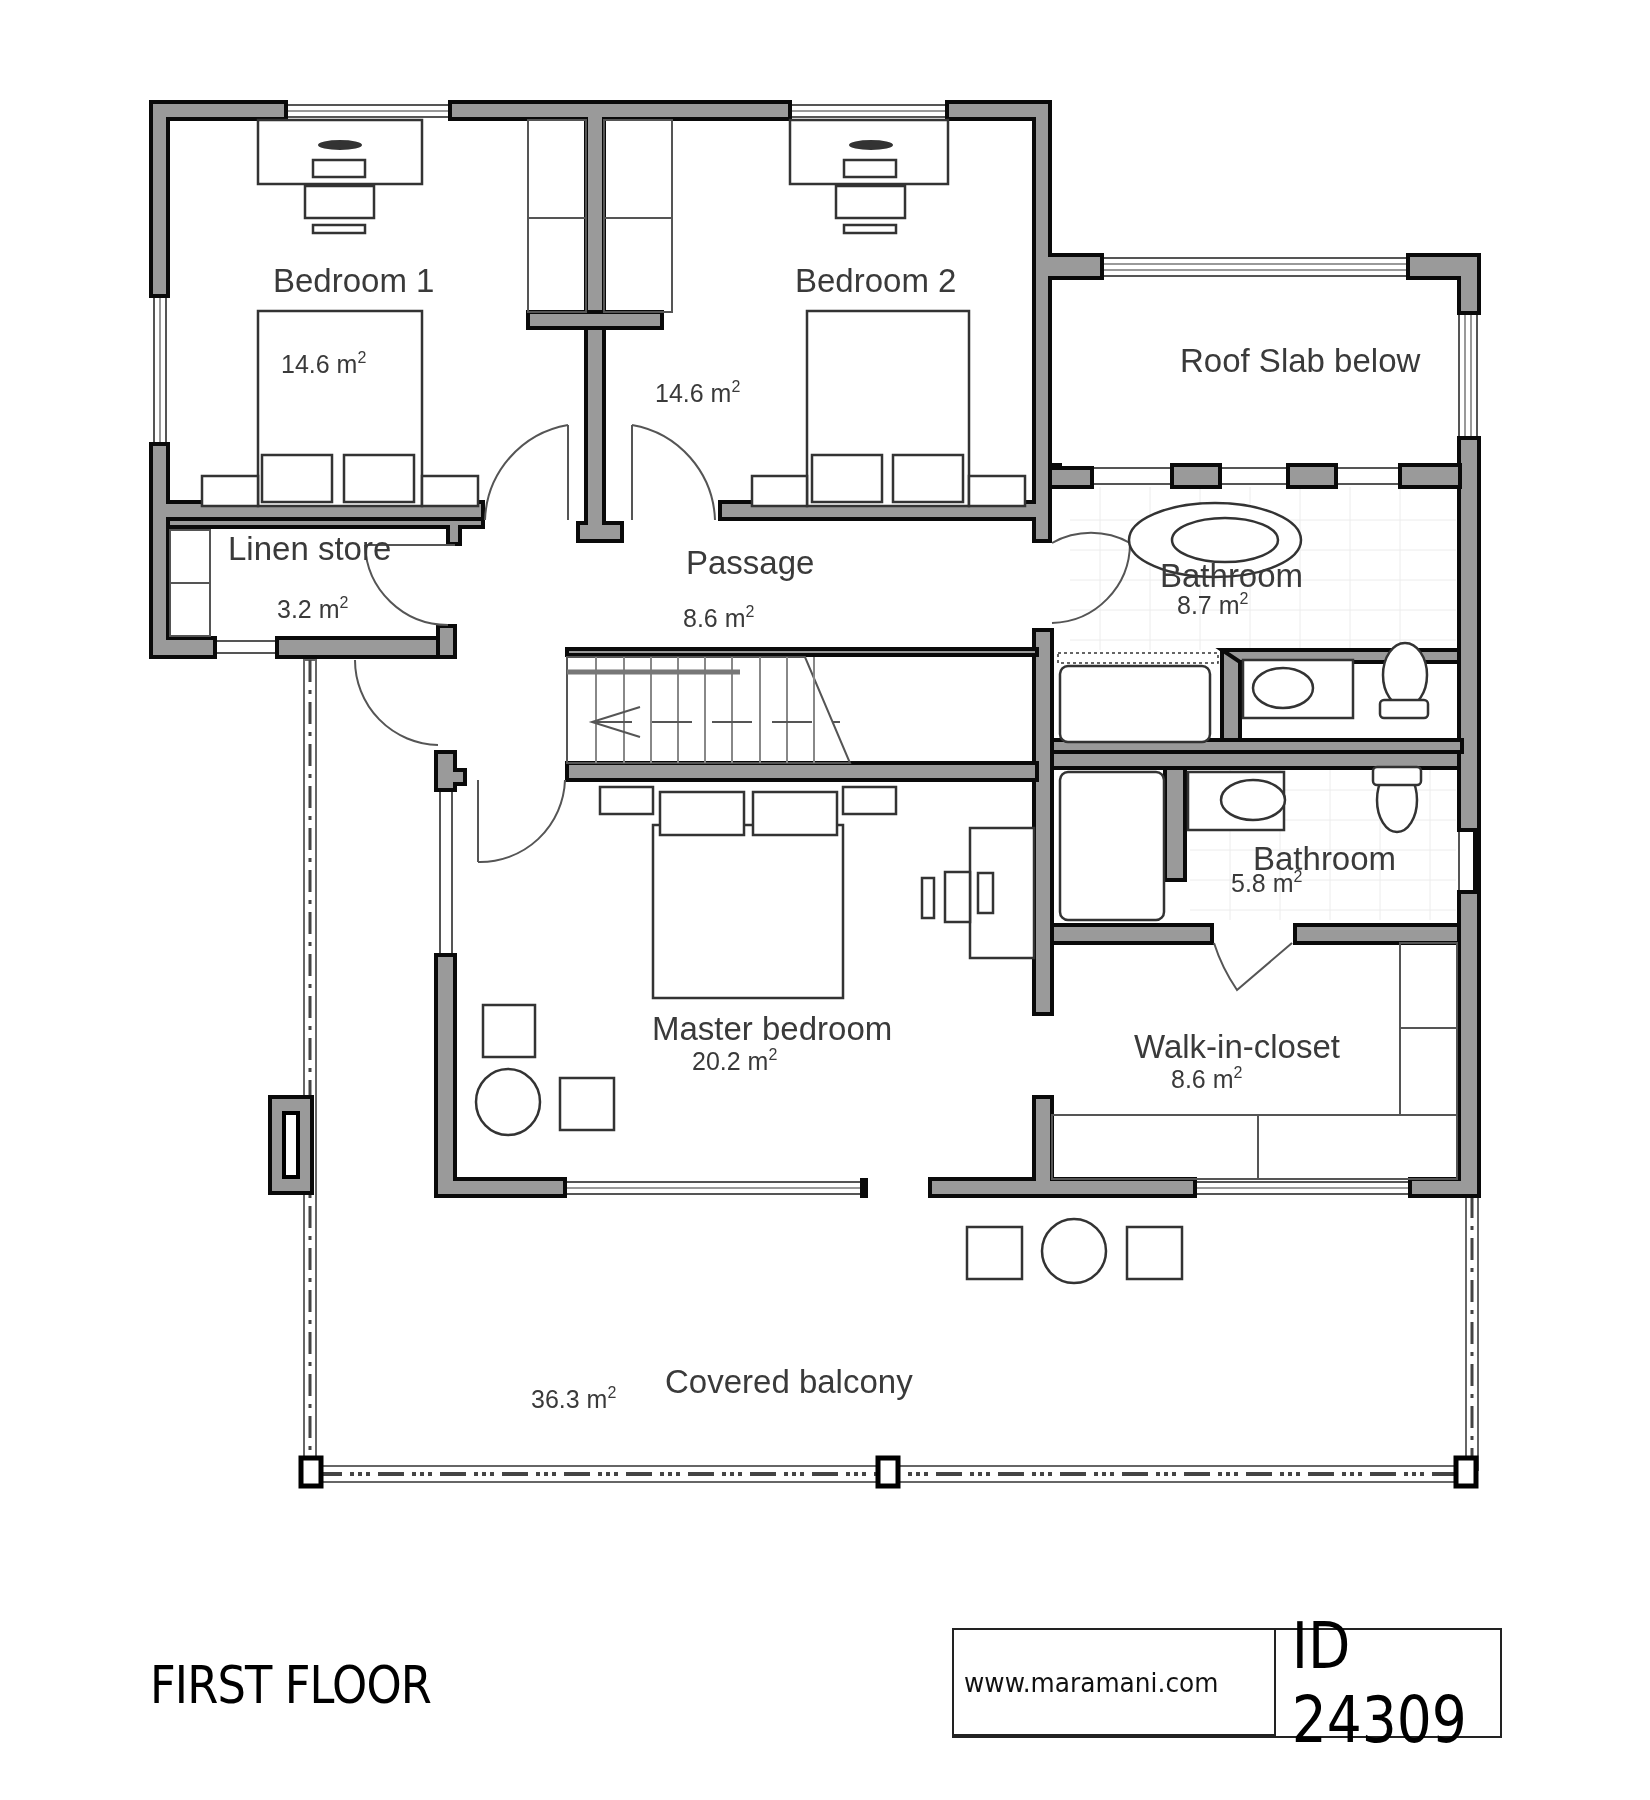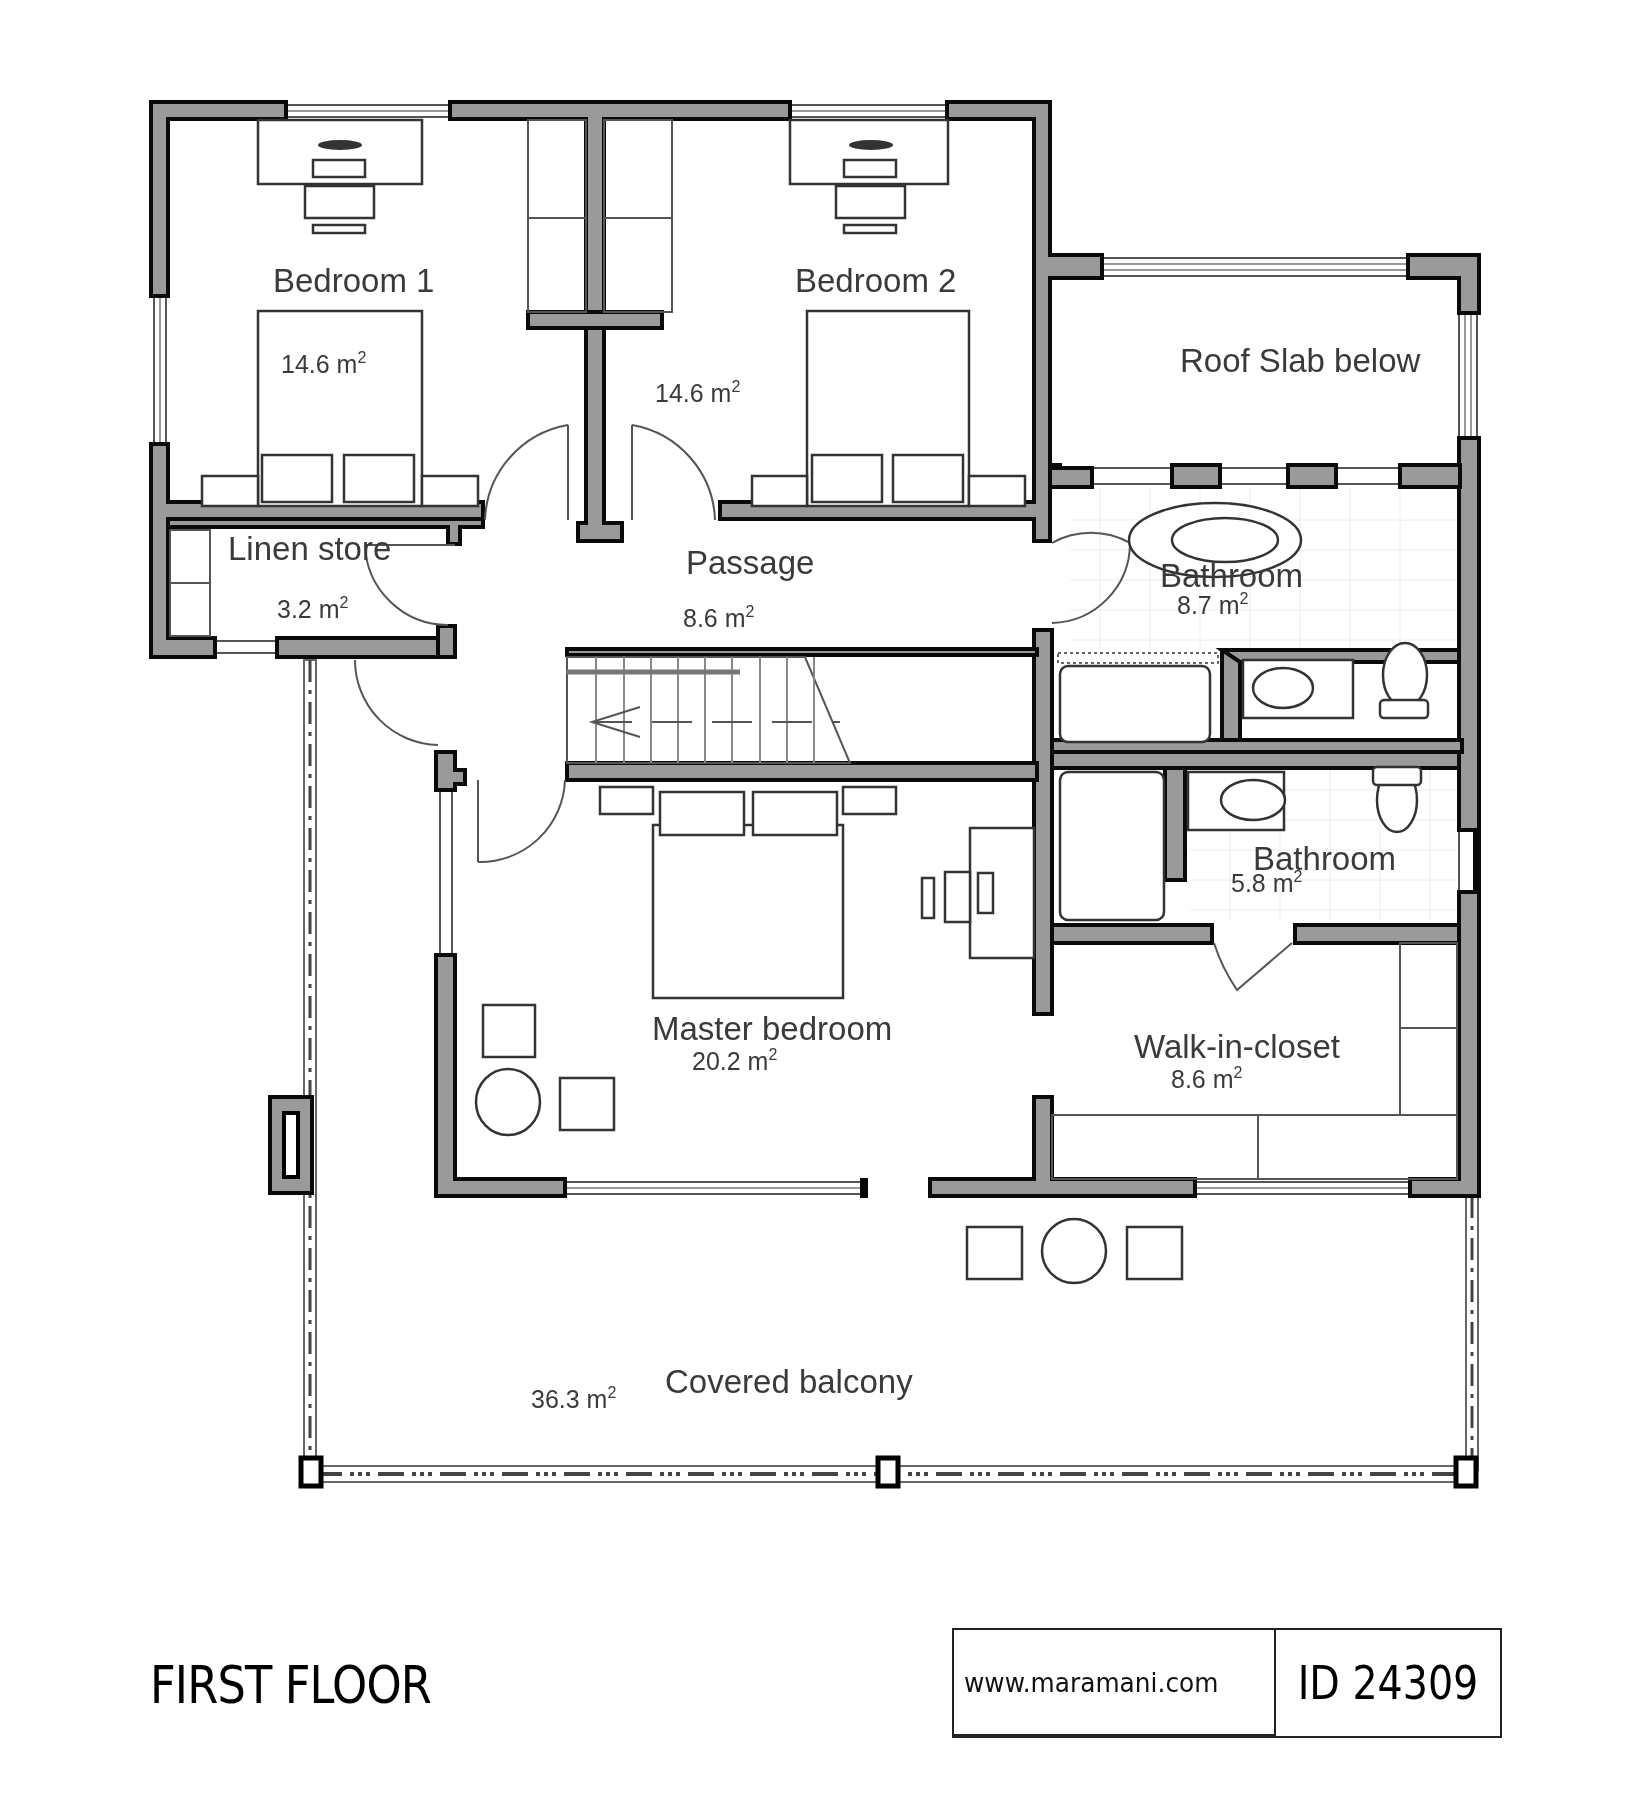--- a/index.html
+++ b/index.html
@@ -13,21 +13,21 @@
   .tile { fill:none; stroke:#ececec; stroke-width:1; }
   .lbl { fill:#3a3a3a; font-family:"Liberation Sans", sans-serif; font-size:33px; }
   .area { fill:#3a3a3a; font-family:"Liberation Sans", sans-serif; font-size:25px; }
   .sup { font-size:16px; }
   .title { position:absolute; left:150px; top:1655px; font-family:"DejaVu Sans", sans-serif; font-size:52px; color:#000; letter-spacing:-1px; transform:scaleX(0.86); transform-origin:left top; }
   .tblock { position:absolute; left:952px; top:1628px; width:550px; height:110px; border:2px solid #222; box-sizing:border-box; display:flex; }
   .tb-left { width:320px; border-right:2px solid #222; display:flex; flex-direction:row; }
   .tb-cell { flex:1; display:flex; align-items:center; padding-left:10px; font-family:"DejaVu Sans", sans-serif; font-size:27px; color:#111; transform-origin:left center; }
   .tb-cell:first-child { border-bottom:2px solid #222; }
   .tb-cell span { display:inline-block; transform:scaleX(0.92); transform-origin:left center; white-space:nowrap; }
-  .tb-right { flex:1; display:flex; align-items:center; justify-content:center; font-family:"DejaVu Sans", sans-serif; font-size:46px; color:#000;text-align:right; }
+  .tb-right { flex:1; display:flex; align-items:center; justify-content:center; font-family:"DejaVu Sans", sans-serif; font-size:64px; color:#000; }
   .tb-right span { display:inline-block; transform:scaleX(0.86); }
 </style>
 </head>
 <body>
 
 <svg id="plan" viewBox="0 0 1650 1800" xmlns="http://www.w3.org/2000/svg">
 
   <g>
     <path class="tile" d="M1070 520 H1456 M1070 550 H1456 M1070 580 H1456 M1070 610 H1456 M1070 640 H1456 M1190 790 H1456 M1190 820 H1456 M1190 850 H1456 M1190 880 H1456 M1190 910 H1456 M1100 487 V650 M1150 487 V650 M1200 487 V650 M1250 487 V650 M1300 487 V650 M1350 487 V650 M1400 487 V650 M1230 760 V920 M1280 760 V920 M1330 760 V920 M1380 760 V920 M1430 760 V920"></path>
   </g>

